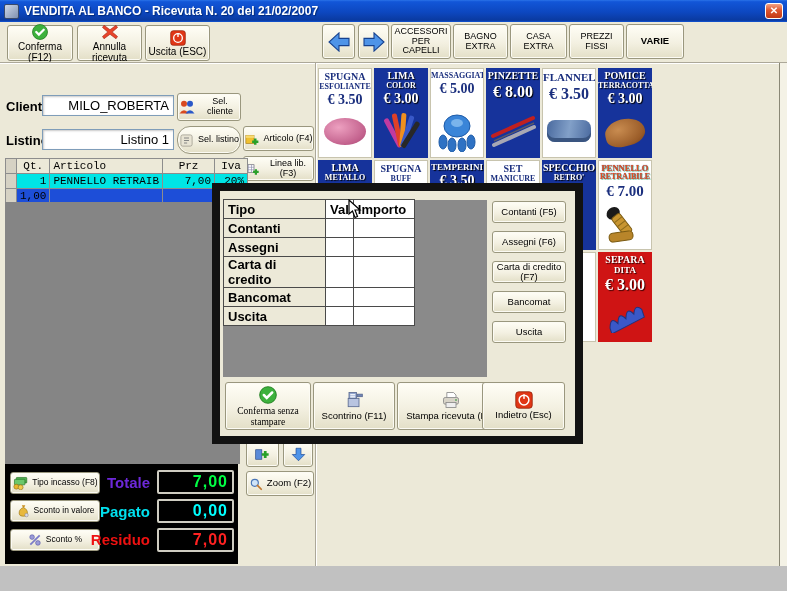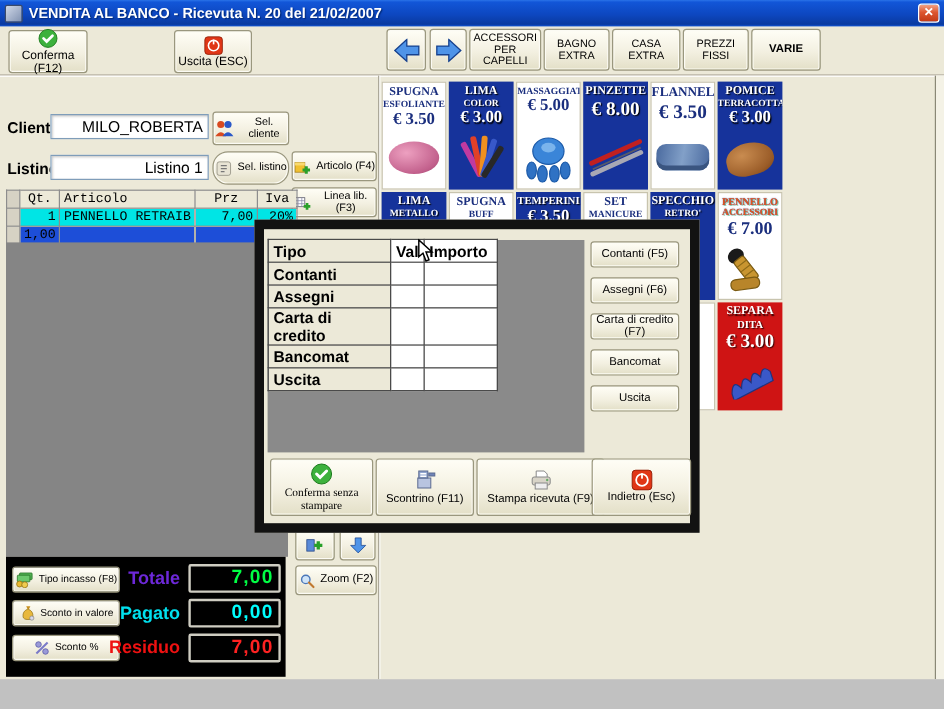--- a/index.html
+++ b/index.html
@@ -110,20 +110,28 @@
   <div class="closebtn">✕</div>
 
   <div class="btn" style="left:7px;top:25px;width:66px;height:36px;">
     <span>
         <svg width="18" height="18" viewBox="0 0 24 24">
           <circle cx="12" cy="12" r="10" fill="#3db13d" stroke="#1c7a1c"></circle>
           <path d="M7 12l3.5 3.5L17 9" stroke="#fff" stroke-width="3" fill="none" stroke-linecap="round"></path>
         </svg>
       </span>
     <span>Conferma (F12)</span>
+  </div>
+  <div class="btn" style="left:77px;top:25px;width:65px;height:36px;">
+    <span>
+        <svg width="18" height="18" viewBox="0 0 24 24">
+          <path d="M4 3 L12 9 L20 3 L22 6 L15 12 L22 18 L20 21 L12 15 L4 21 L2 18 L9 12 L2 6 Z" fill="#e8442a" stroke="#a02010" stroke-width="0.8"></path>
+        </svg>
+      </span>
+    <span>Annulla ricevuta</span>
   </div>
   <div class="btn" style="left:145px;top:25px;width:65px;height:36px;">
     <span>
         <svg width="16" height="16" viewBox="0 0 24 24">
           <rect x="1" y="1" width="22" height="22" rx="4" fill="#e03616" stroke="#8d1d06"></rect>
           <circle cx="12" cy="12" r="6.5" fill="none" stroke="#fff" stroke-width="2"></circle>
           <rect x="11" y="4.5" width="2" height="6" fill="#fff"></rect>
         </svg>
       </span>
     <span>Uscita (ESC)</span>
@@ -309,21 +317,21 @@
   <div class="tile white" style="left:486px;top:160px;">
     <div class="t1">SET</div>
     <div class="t2">MANICURE</div>
   </div>
   <div class="tile blue" style="left:542px;top:160px;">
     <div class="t1">SPECCHIO</div>
     <div class="t2">RETRO'</div>
   </div>
   <div class="tile white orange" style="left:598px;top:160px;">
     <div class="t1" style="font-size:8.5px;">PENNELLO</div>
-    <div class="t2">ACCESSORI</div>
+    <div class="t2">RETRAIBILE</div>
     <div class="pr" style="font-size:15px;">€ 7.00</div>
     <div class="imgbox">
         <svg width="48" height="42" viewBox="0 0 48 42">
           <g transform="rotate(-38 24 20)">
             <ellipse cx="20" cy="6" rx="7" ry="6" fill="#1a1a1a"></ellipse>
             <rect x="15" y="9" width="10" height="22" rx="2" fill="#c89530" stroke="#7a5a12"></rect>
             <path d="M15 14h10M15 19h10M15 24h10" stroke="#8d6a18" fill="none"></path>
           </g>
           <rect x="8" y="30" width="24" height="9" rx="4" fill="#b8852a" stroke="#7a5a12" transform="rotate(-8 20 34)"></rect>
         </svg>
@@ -478,21 +486,21 @@
       <span>
           <svg width="20" height="20" viewBox="0 0 24 24">
             <path d="M7 9 V3 h8 l3 3 v3" fill="#fff" stroke="#888"></path>
             <rect x="3" y="9" width="18" height="8" rx="2" fill="#d8d4c8" stroke="#888"></rect>
             <rect x="6" y="15" width="12" height="6" fill="#eee" stroke="#888"></rect>
             <circle cx="18" cy="12" r="1.2" fill="#6a6"></circle>
           </svg>
         </span>
       <span>Stampa ricevuta (F9)</span>
     </div>
-    <div class="btn dbot" style="left:273px;width:83px;">
+    <div class="btn dbot" style="left:262px;width:83px;">
       <span>
           <svg width="18" height="18" viewBox="0 0 24 24">
             <rect x="1" y="1" width="22" height="22" rx="4" fill="#e03616" stroke="#8d1d06"></rect>
             <circle cx="12" cy="12" r="6.5" fill="none" stroke="#fff" stroke-width="2"></circle>
             <rect x="11" y="4.5" width="2" height="6" fill="#fff"></rect>
           </svg>
         </span>
       <span>Indietro (Esc)</span>
     </div>
   </div>

